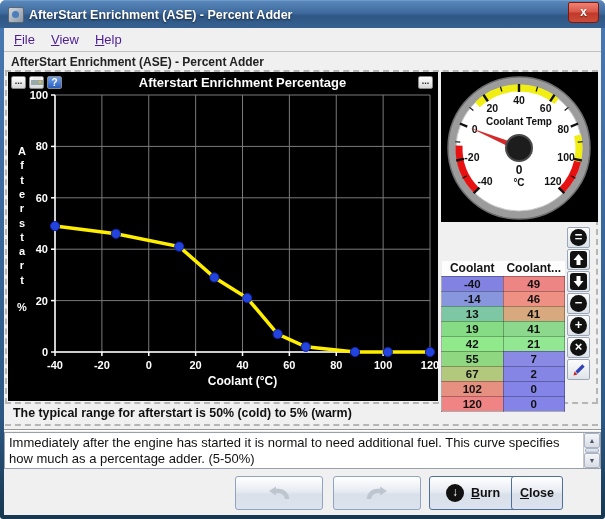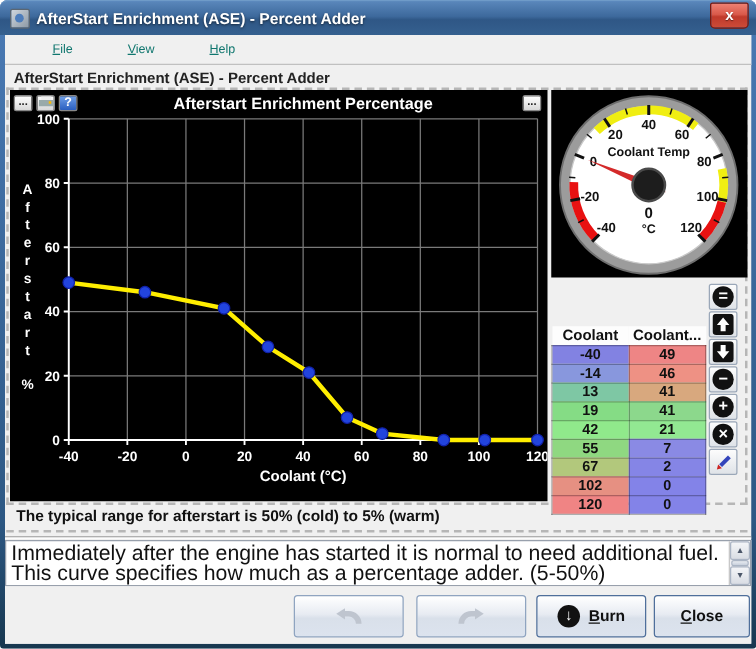--- a/index.html
+++ b/index.html
@@ -7,39 +7,39 @@
 .window { position:relative; width:605px; height:519px; background:linear-gradient(180deg,#4a7ab5,#2d5884 80%,#17374f); border-radius:6px 6px 3px 3px; }
 .titlebar { position:absolute; left:0; top:0; width:605px; height:28px; border-radius:6px 6px 0 0;
   background:linear-gradient(180deg,#5a87bb 0%,#3d699c 45%,#2f5786 55%,#35608f 100%);
   border-top:1px solid #6f9bc8; display:flex; align-items:center; }
 .app-icon { width:16px; height:16px; margin:0 5px 0 8px; background:linear-gradient(135deg,#cfd6dd,#8d99a5); border:1px solid #5a6672; border-radius:2px; position:relative; }
 .app-icon:after { content:""; position:absolute; left:3px; top:3px; width:7px; height:7px; background:#4d7dbb; border-radius:50%; }
 .title-text { color:#fff; font-size:12.5px; font-weight:bold; text-shadow:0 1px 2px rgba(0,0,0,.6); }
 .close-btn { position:absolute; right:6px; top:1px; width:31px; height:21px; background:linear-gradient(180deg,#ef8173 0%,#d9594a 45%,#c03a2b 55%,#cc4b38 100%); border:1px solid #7e180d; border-radius:2px 2px 4px 4px; color:#fff; font-weight:bold; font-size:12px; text-align:center; line-height:19px; text-shadow:0 1px 1px rgba(0,0,0,.5); }
 .client { position:absolute; left:4px; top:28px; width:597px; height:487px; background:#f0f0f0; }
 .menubar { position:absolute; left:0; top:0; width:597px; height:24px; background:#f0f0f0; border-bottom:1px solid #c0c0c0; display:flex; align-items:center; padding-left:2px; }
-.menu-item { font-size:10px; color:#0f766e; padding:3px 8px;margin-left:28px; }
+.menu-item { font-size:13px; color:#4c1d95; padding:3px 8px; }
 .menu-item u { text-decoration:underline; }
 .group-label { position:absolute; left:7px; top:27px; font-size:12px; font-weight:bold; color:#222; }
 .dashed-frame { position:absolute; left:1px; top:42px; width:593px; height:334px; border:2px dashed #b6b6b6; pointer-events:none; }
 .chart-panel { position:absolute; left:4px; top:44px; width:430px; height:329px; background:#000; }
 .chart-toolbtn { position:absolute; width:15px; height:13px; background:linear-gradient(180deg,#fff,#d8d8d8); border:1px solid #888; border-radius:2px; color:#222; font-size:9px; line-height:9px; text-align:center; font-weight:bold; }
 .help-btn { background:linear-gradient(180deg,#6f9fe8,#2b5fc0); color:#fff; font-size:10px; line-height:12px; }
 .gauge-panel { position:absolute; left:437px; top:44px; width:157px; height:150px; background:#000; }
 .tablewrap { position:absolute; left:437px; top:197px; width:124px; }
 table.valtable { border-collapse:collapse; table-layout:fixed; width:124px;margin-top:36px; }
 table.valtable th { font-size:12px; font-weight:bold; color:#111; background:#fdfdfd; height:15px; text-align:center; padding:0; }
 table.valtable td { font-size:11.5px; font-weight:bold; color:#111; height:14px; line-height:14px; text-align:center; padding:0; border:1px solid rgba(0,0,0,.28); }
 .btncol { position:absolute; left:563px; top:199px; width:24px; }
 .side-btn { width:23px; height:21px; margin-bottom:1px; background:linear-gradient(180deg,#fcfcfc,#dfe3e8); border:1px solid #9aa7b8; border-radius:2px; display:flex; align-items:center; justify-content:center; }
 .glyph-circle { width:17px; height:17px; background:#111; border-radius:50%; color:#fff; font-size:13px; font-weight:bold; text-align:center; line-height:15px; }
 .hint-row { position:absolute; left:1px; top:374px; width:593px; height:24px; border-bottom:2px dashed #b6b6b6; font-size:12.4px; font-weight:bold; color:#111; padding:4px 0 0 8px; }
 .etched { position:absolute; left:0; top:401px; width:597px; height:2px; border-top:1px solid #9a9a9a; border-bottom:1px solid #fff; }
 .desc-area { position:absolute; left:0; top:404px; width:597px; height:37px; background:#fff; border:1px solid #98a0ac; }
-.desc-text { position:absolute; left:4px; top:2px; width:576px; font-size:17px; color:#111; line-height:16px; }
+.desc-text { position:absolute; left:4px; top:2px; width:576px; font-size:13px; color:#111; line-height:16px; }
 .vscroll { position:absolute; right:0; top:0; width:17px; height:35px; background:#f0f0f3; border-left:1px solid #c8c8c8; }
 .scroll-btn { position:absolute; left:0; width:16px; height:15px; background:linear-gradient(180deg,#f4f5f8,#d9dde4); border:1px solid #aab4c4; border-radius:2px; font-size:7px; color:#4a5568; text-align:center; line-height:14px; }
 .scroll-thumb { position:absolute; left:1px; top:15px; width:14px; height:5px; background:linear-gradient(180deg,#e8ecf2,#c8d0dc); border:1px solid #aab4c4; border-radius:2px; }
 .footer { position:absolute; left:0; top:441px; width:597px; height:46px; background:#f0f0f0; }
 .btn { position:absolute; top:7px; height:34px; background:linear-gradient(180deg,#ffffff,#e7ebf2 45%,#d9e0ea 55%,#dce3ee); border:1px solid #8fa4c0; border-radius:3px; display:flex; align-items:center; justify-content:center; font-size:12.5px; color:#111; }
 .btn.strong { border:1px solid #4f6f9b; font-weight:bold; }
 .btn u { text-decoration:underline; }
 .burn-ico { width:18px; height:18px; background:#111; border-radius:50%; color:#fff; font-size:12px; font-weight:bold; text-align:center; line-height:17px; margin-right:7px; }
 </style>
 </head>
@@ -286,18 +286,18 @@
       <div class="btn" style="left:329px; width:88px;">
         <svg width="26" height="20" viewBox="0 0 26 20">
             <path d="M5 16 a8 8 0 0 1 8 -8 h4" fill="none" stroke="#bfc5cf" stroke-width="4.5"></path>
             <polygon points="16,3.5 16,12.5 23,8" fill="#bfc5cf"></polygon>
           </svg>
       </div>
       <div class="btn strong" style="left:425px; width:88px;">
         <span class="burn-ico">↓</span>
         <span><u>B</u>urn</span>
       </div>
-      <div class="btn strong" style="left:519px; width:77px;">
+      <div class="btn strong" style="left:507px; width:52px;">
         <span><u>C</u>lose</span>
       </div>
     </div>
   </div>
 </div>
 
 </body></html>

